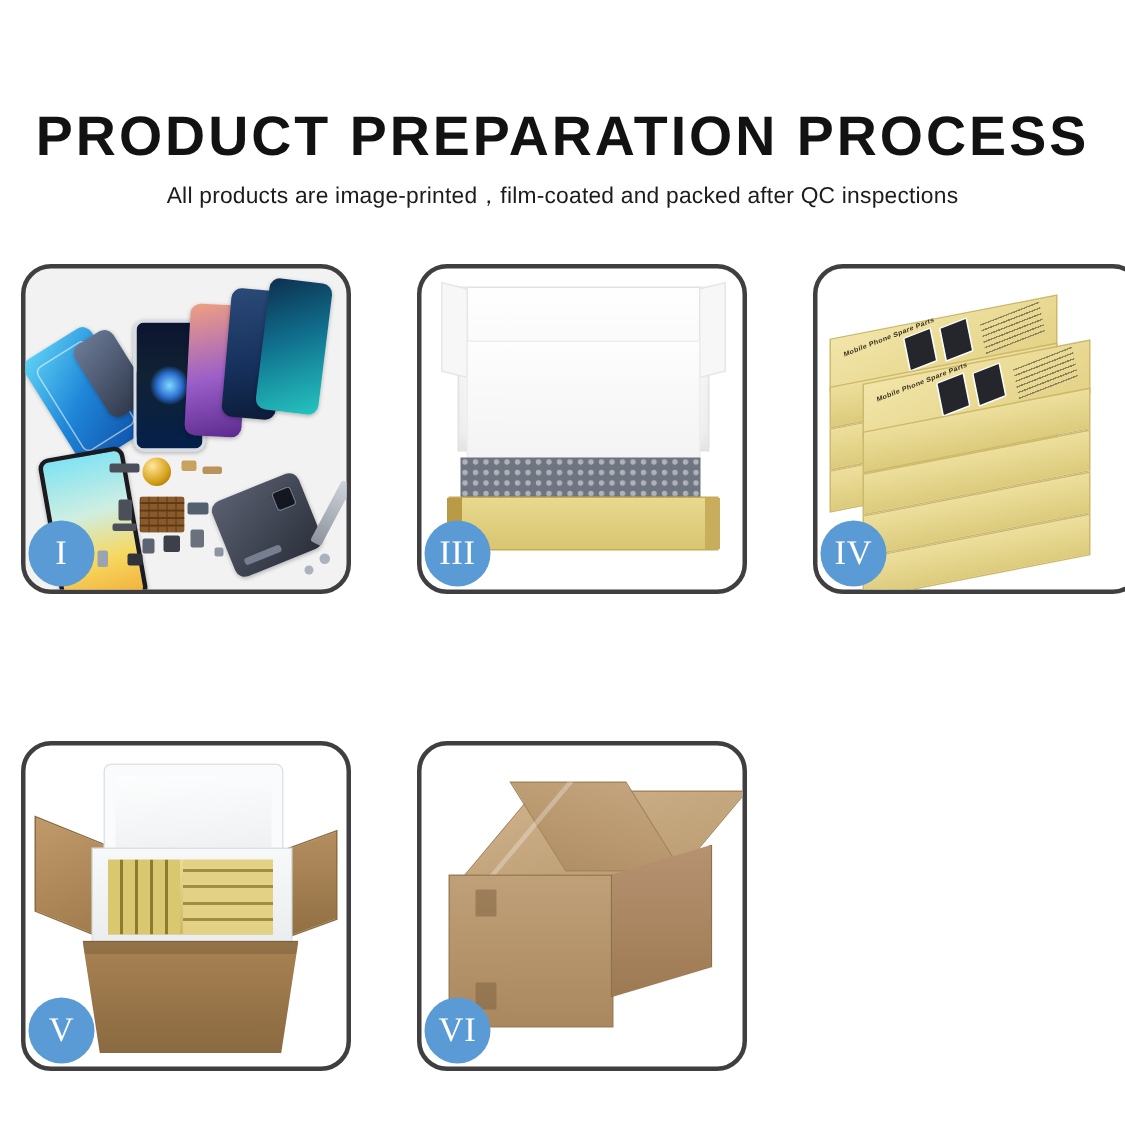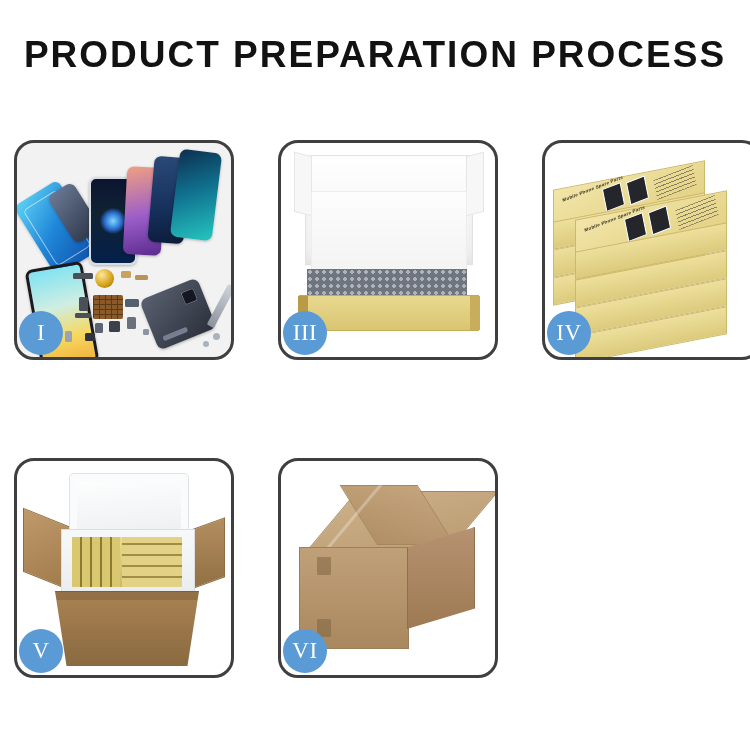--- a/index.html
+++ b/index.html
@@ -3,21 +3,21 @@
 <meta charset="utf-8">
 <style>
   html,body{margin:0;padding:0;}
   body{
     width:750px;height:750px;
     background:#ffffff;
     font-family:"Liberation Sans","DejaVu Sans",sans-serif;
     overflow:hidden;
     position:relative;
   }
-  .page{position:absolute;inset:0;}
+  .page{position:absolute;inset:0;margin-top:36px;}
 
   
   .header{position:absolute;left:0;right:0;top:36px;text-align:center;}
   .title{
     font-size:37px;
     font-weight:700;
     letter-spacing:2.0px;
     color:#121212;
     line-height:1.05;
     white-space:nowrap;
@@ -333,20 +333,21 @@
   }
   .c-tape{position:absolute;background:rgba(128,100,66,.55);border-radius:1px;}
 </style>
 </head>
 <body>
 
 <div class="page">
 
   <div class="header">
     <div class="title">PRODUCT PREPARATION PROCESS</div>
+    <div class="subtitle">All products are image-printed，film-coated and packed after QC inspections</div>
   </div>
 
   <div class="grid">
 
     <div class="panel tinted p1">
       <div class="stage">
         <div class="ph ph-blue-film"></div>
         <div class="ph ph-dark-sm"></div>
         <div class="ph ph-glass"></div>
         <div class="ph ph-purple"></div>

